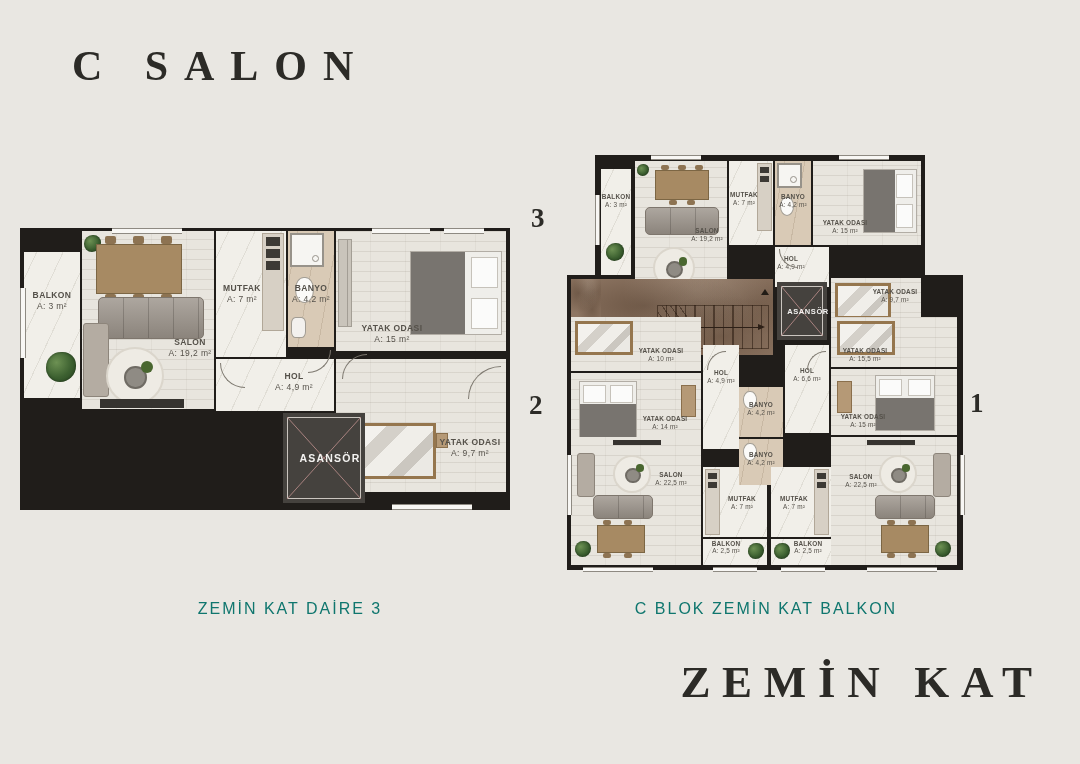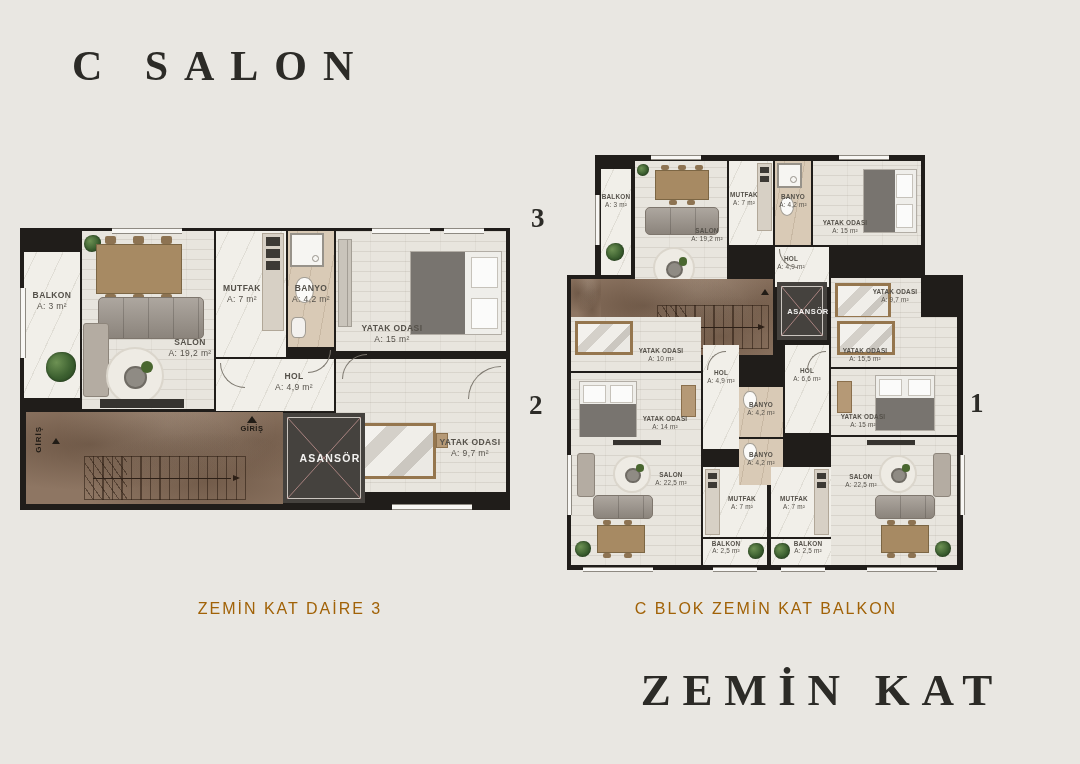--- a/index.html
+++ b/index.html
@@ -2,22 +2,22 @@
 <html><head>
 <meta charset="utf-8">
 <style>
   html,body{margin:0;padding:0;}
   .canvas{position:relative;width:1080px;height:764px;background:#e9e7e2;overflow:hidden;
           font-family:"Liberation Sans",sans-serif;}
   
   .t-serif{position:absolute;margin:0;font-family:"Liberation Serif","DejaVu Serif",serif;
            font-weight:700;color:#2c2b27;}
   .t-block{left:72px;top:42px;font-size:42px;letter-spacing:.38em;}
-  .t-floor{left:624px;top:656px;width:380px;text-align:right;font-size:45px;letter-spacing:.26em;margin-top:8px;}
-  .caption{position:absolute;font-size:16px;letter-spacing:2px;color:#a16207;font-weight:500;}
+  .t-floor{left:672px;top:656px;width:380px;text-align:center;font-size:45px;letter-spacing:.26em;}
+  .caption{position:absolute;font-size:16px;letter-spacing:2px;color:#0f766e;font-weight:500;}
   .cap-left{left:45px;top:600px;width:490px;text-align:center;}
   .cap-right{left:567px;top:600px;width:398px;text-align:center;}
   .unum{position:absolute;font-family:"Liberation Serif","DejaVu Serif",serif;font-weight:700;
         font-size:27px;color:#2c2b27;}
   
   .plan{position:absolute;}
   #plan-left{left:20px;top:228px;width:490px;height:282px;background:#201d1a;}
   #plan-right{left:567px;top:155px;width:398px;height:415px;background:transparent;}
   .wallblock{position:absolute;background:#201d1a;}
   .rm{position:absolute;box-sizing:border-box;}
@@ -181,33 +181,20 @@
 
     <div class="rm pf" style="left:316px;top:131px;width:170px;height:133px">
       <div class="bedS" style="left:10px;top:64px;width:84px;height:50px"></div>
       <div class="desk" style="left:100px;top:74px;width:10px;height:13px"></div>
       <div class="rl" style="left:96px;top:78px;width:76px">
         <span>YATAK ODASI</span>
         <span class="ar">A: 9,7 m²</span>
       </div>
     </div>
 
-    <div class="rm cf" style="left:6px;top:184px;width:257px;height:92px">
-      <div class="giris-v" style="left:8px;top:14px">GİRİŞ</div>
-      <div class="tri-s" style="left:26px;top:26px"></div>
-      <div class="giris-h" style="left:206px;top:4px;width:40px">
-        <div class="tri"></div>
-        <span>GİRİŞ</span>
-      </div>
-      <div class="stairs" style="left:58px;top:44px;width:160px;height:42px">
-        <div class="fan"></div>
-          <div class="sline"></div>
-          <div class="ahead"></div>
-      </div>
-    </div>
 
     <div class="asansor" style="left:263px;top:185px;width:82px;height:90px;font-size:10.5px;letter-spacing:1.2px">
       <svg>
         <line x1="0" y1="0" x2="100%" y2="100%" stroke="#a8827f" stroke-width="1"></line>
         <line x1="100%" y1="0" x2="0" y2="100%" stroke="#a8827f" stroke-width="1"></line>
       </svg>
       <span>ASANSÖR</span>
     </div>
 
     <div class="arc" style="left:200px;top:135px;width:24px;height:24px"></div>

